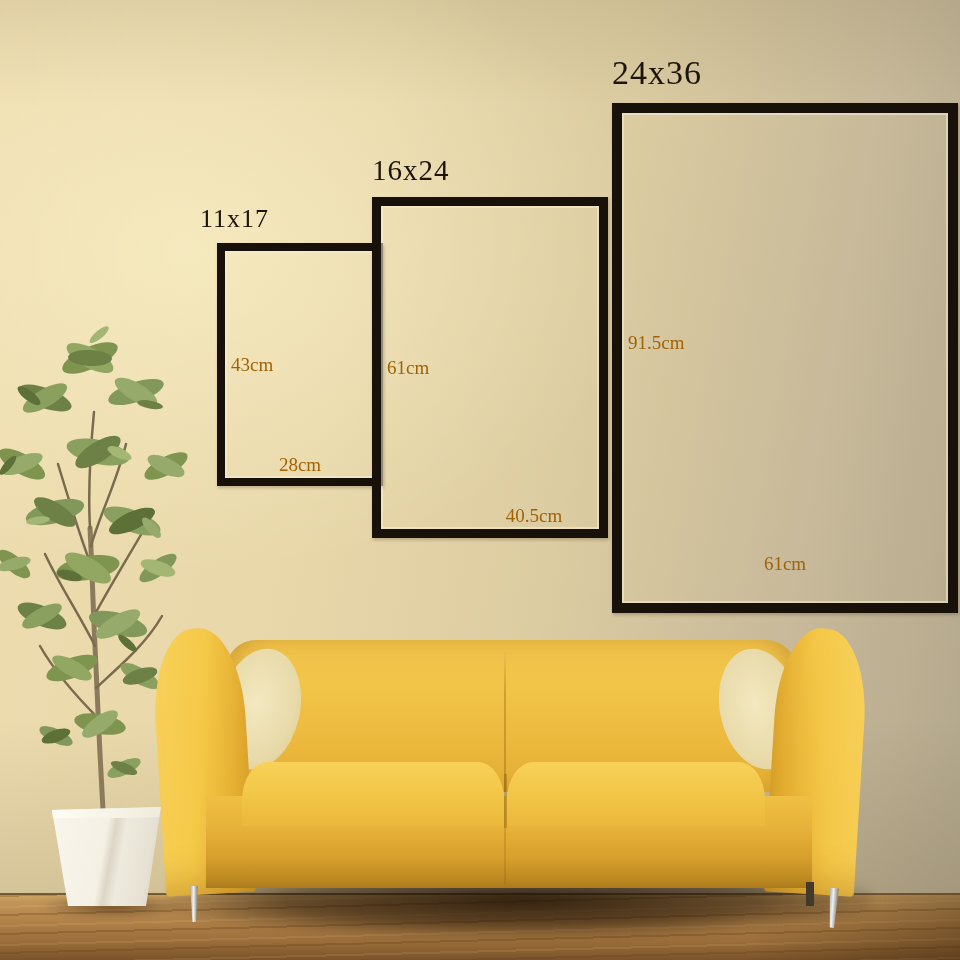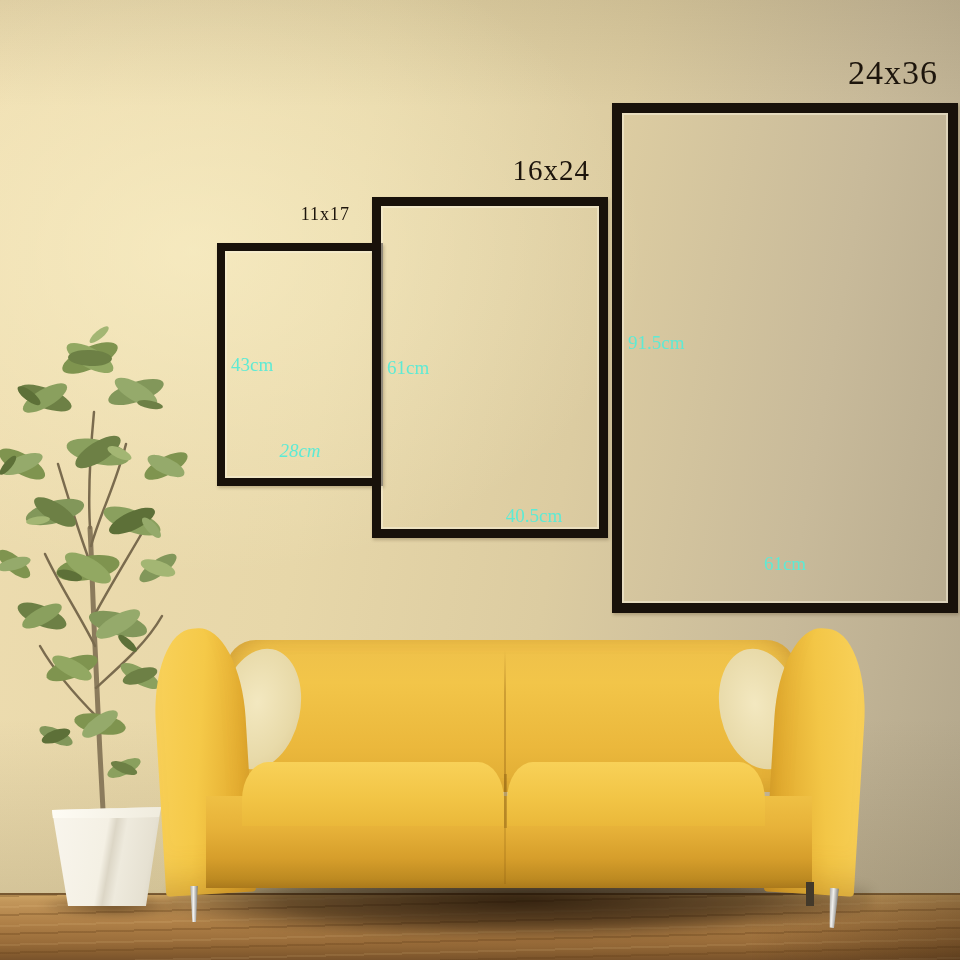--- a/index.html
+++ b/index.html
@@ -27,24 +27,24 @@
         rgba(0,0,0,0) 13px, rgba(0,0,0,0) 19px),
       linear-gradient(to bottom, #cda463 0%, #c2965a 10%, #b08148 40%, #9a6d3a 70%, #855c2f 88%, #75502a 100%);
     border-top:2px solid rgba(120,95,55,.55);
   }
   
   .frame-box{
     position:absolute;background:transparent;border-style:solid;border-color:#18110a;
     box-shadow:inset 0 0 0 2px rgba(246,238,216,.55), 1px 2px 3px rgba(60,40,10,.25);
   }
   .frame-title{
-    position:absolute;text-align:right;color:#1d150c;letter-spacing:1px;
+    position:absolute;text-align:left;color:#1d150c;letter-spacing:1px;
   }
   .dim-label{
-    position:absolute;color:#5eead4;font-size:19px;white-space:nowrap;
+    position:absolute;color:#a16207;font-size:19px;white-space:nowrap;
   }
   .h-label{left:6px;top:50%;transform:translateY(-50%);}
   .w-label{left:50%;transform:translateX(-50%);}
   
   .plant-svg{position:absolute;left:0;top:316px;}
   .pot-shadow{
     position:absolute;left:38px;top:893px;width:152px;height:26px;border-radius:50%;
     background:radial-gradient(ellipse at 50% 50%, rgba(45,26,8,.55), rgba(45,26,8,0) 70%);
     filter:blur(3px);
   }
@@ -119,24 +119,24 @@
   .leg-rear{left:646px;top:258px;width:8px;height:24px;background:#43392a;clip-path:none;}
 </style>
 </head>
 <body>
 
 <div class="scene">
 
   <div class="wall"></div>
   <div class="floor"></div>
 
-  <div class="frame-title" style="left:200px;top:204px;width:150px;font-size:18px;">11x17</div>
+  <div class="frame-title" style="left:200px;top:204px;width:150px;font-size:26px;">11x17</div>
   <div class="frame-box" style="left:200px;top:243px;width:150px;height:227px;border-width:8px;margin-left:17px;">
     <span class="dim-label h-label">43cm</span>
-    <span class="dim-label w-label" style="bottom:16px;font-style:italic;">28cm</span>
+    <span class="dim-label w-label" style="bottom:2px;">28cm</span>
   </div>
 
   <div class="frame-title" style="left:372px;top:154px;width:218px;font-size:29px;">16x24</div>
   <div class="frame-box" style="left:372px;top:197px;width:218px;height:323px;border-width:9px;">
     <span class="dim-label h-label">61cm</span>
     <span class="dim-label w-label" style="bottom:2px;margin-left:44px;">40.5cm</span>
   </div>
 
   <div class="frame-title" style="left:612px;top:54px;width:326px;font-size:34px;">24x36</div>
   <div class="frame-box" style="left:612px;top:103px;width:326px;height:490px;border-width:10px;">

